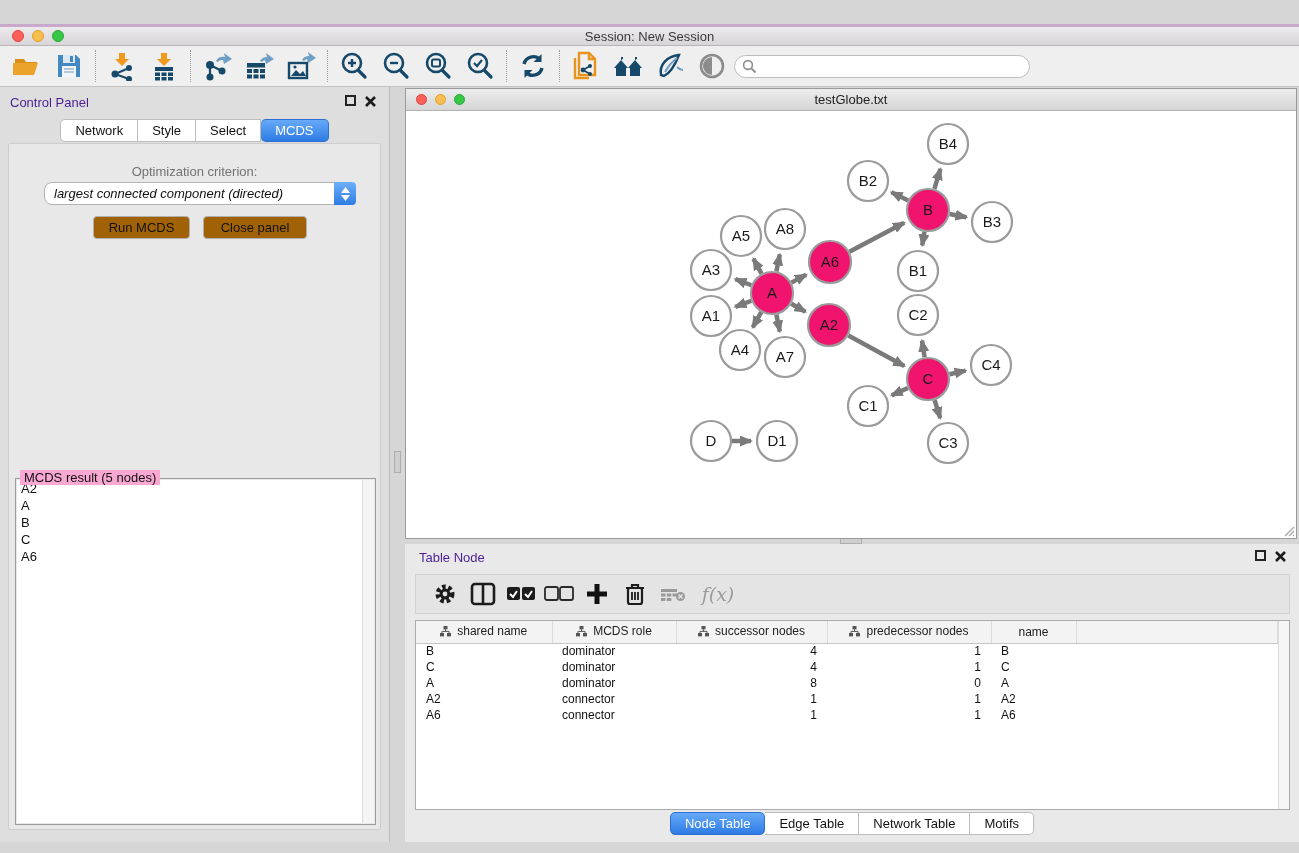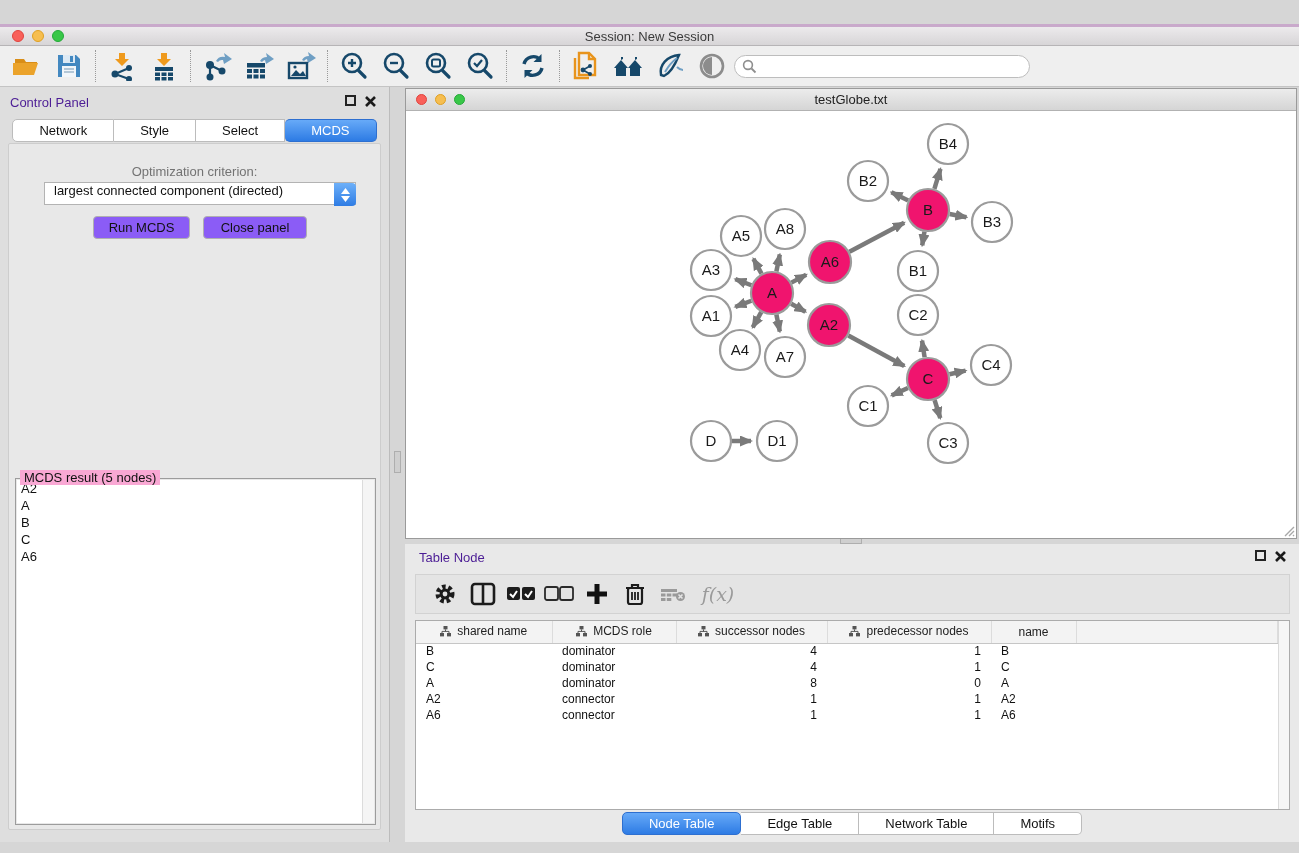--- a/index.html
+++ b/index.html
@@ -31,37 +31,37 @@
     background:#fff; padding-left:26px; font-size:13px; outline:none; }
   #search-glass { position:absolute; left:8px; top:4px; }
 
   
   #control-panel { left:0; top:63px; width:390px; height:755px; background:#dedede;
     border-right:1px solid #bcbcbc; }
   .panel-title { font-size:13px; color:#4c1d95; }
   .win-mini { display:flex; gap:8px; }
   .float-box { width:11px; height:11px; border:2px solid #222; background:transparent; }
   #cp-tabs { position:absolute; left:0; right:0; top:32px; display:flex; justify-content:center; }
-  .tab-seg { height:23px; padding:0 26px; background:#fff; border:1px solid #bcbcbc;
+  .tab-seg { height:23px; padding:0 14px; background:#fff; border:1px solid #bcbcbc;
     border-left:none; font-size:13px; color:#111; display:flex; align-items:center; }
   .tab-seg:first-child { border-left:1px solid #bcbcbc; border-radius:5px 0 0 5px; }
   .tab-seg:last-child { border-radius:0 5px 5px 0; }
   .tab-seg.active { background:linear-gradient(#67aaf8,#2d7be4); color:#fff;
     border-color:#2d6fd0; border-radius:5px; }
   #cp-body { position:absolute; left:8px; right:8px; top:56px; bottom:12px;
     background:#e8e8e8; border:1px solid #cdcdcd; border-radius:2px; }
   #opt-label { position:absolute; left:0; right:0; top:20px; text-align:center;
     font-size:13px; color:#737373; }
   #opt-select { position:absolute; left:35px; top:38px; width:312px; height:23px;
-    background:#fff; border:1px solid #b3b3b3; border-radius:0; display:flex; align-items:flex-start; }
+    background:#fff; border:1px solid #b3b3b3; border-radius:8px; display:flex; align-items:center;font-style:italic; }
   #opt-select .val { flex:1; font-size:13px; padding-left:9px; color:#111; white-space:nowrap; }
   #opt-stepper { width:22px; height:23px; margin-right:-1px;
     background:linear-gradient(#6db0f9,#2e7ce4); border-radius:0 4px 4px 0;
     display:flex; flex-direction:column; align-items:center; justify-content:center; gap:2px; }
-  .push-btn { position:absolute; top:72px; height:23px; background:#8b5cf6;
+  .push-btn { position:absolute; top:72px; height:23px; background:#a16207;
     border:1px solid #b0b0b0; border-radius:4px; font-size:13px; color:#111;
     display:flex; align-items:center; justify-content:center; }
   #mcds-fieldset { position:absolute; left:6px; top:334px; width:361px; height:347px;
     border:1px solid #9c9c9c; }
   #mcds-legend { position:absolute; left:4px; top:-9px; background:#f9a8d4;
     padding:0 4px; font-size:13px; color:#111; }
   #mcds-list { position:absolute; left:1px; right:13px; top:1px; bottom:1px;
     background:#fff; overflow:hidden; }
   #mcds-scroll { position:absolute; right:1px; top:1px; bottom:1px; width:12px;
     background:#f5f5f5; border-left:1px solid #dcdcdc; }

